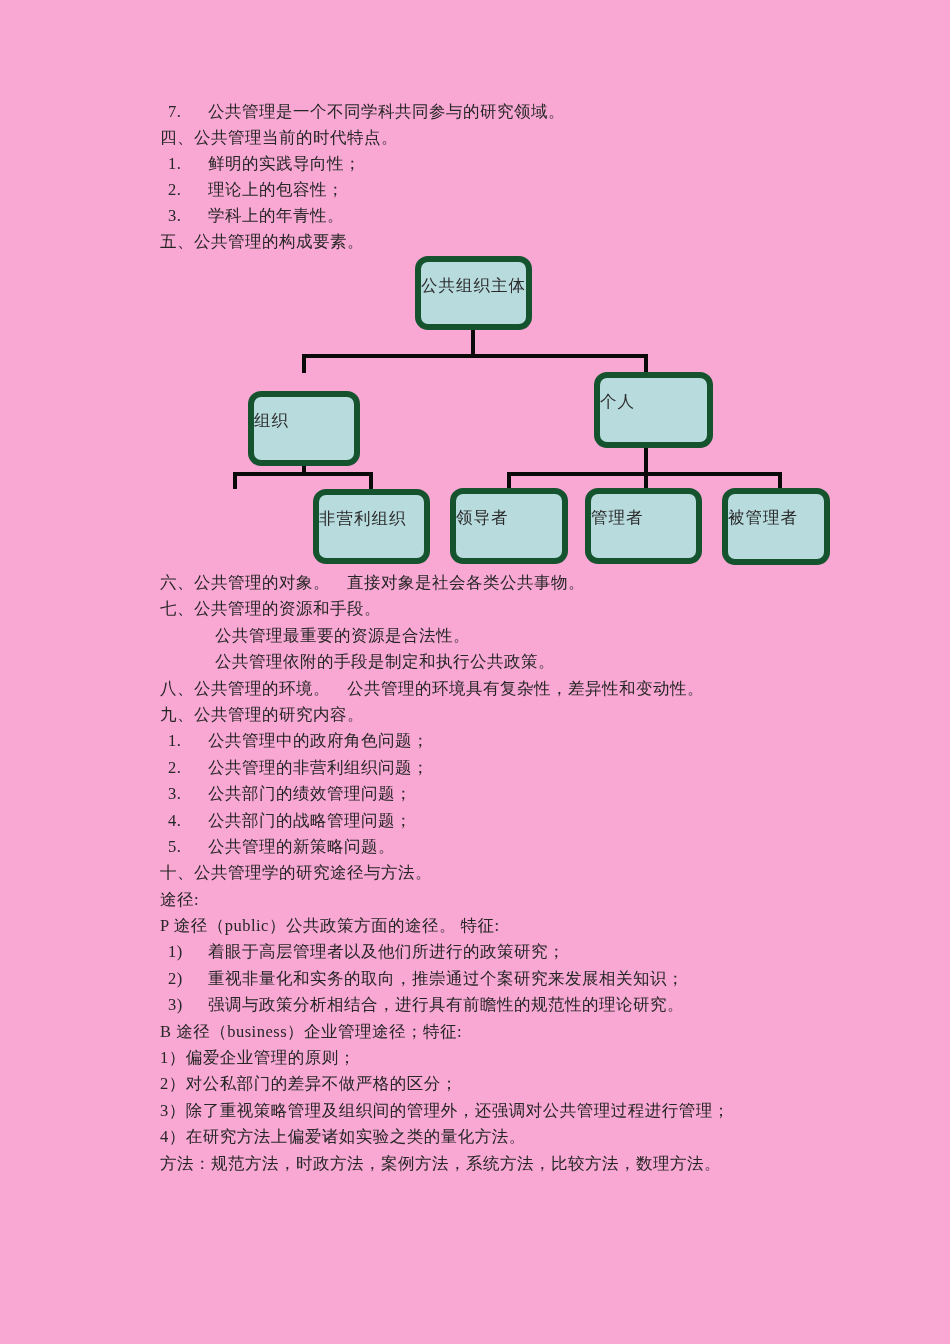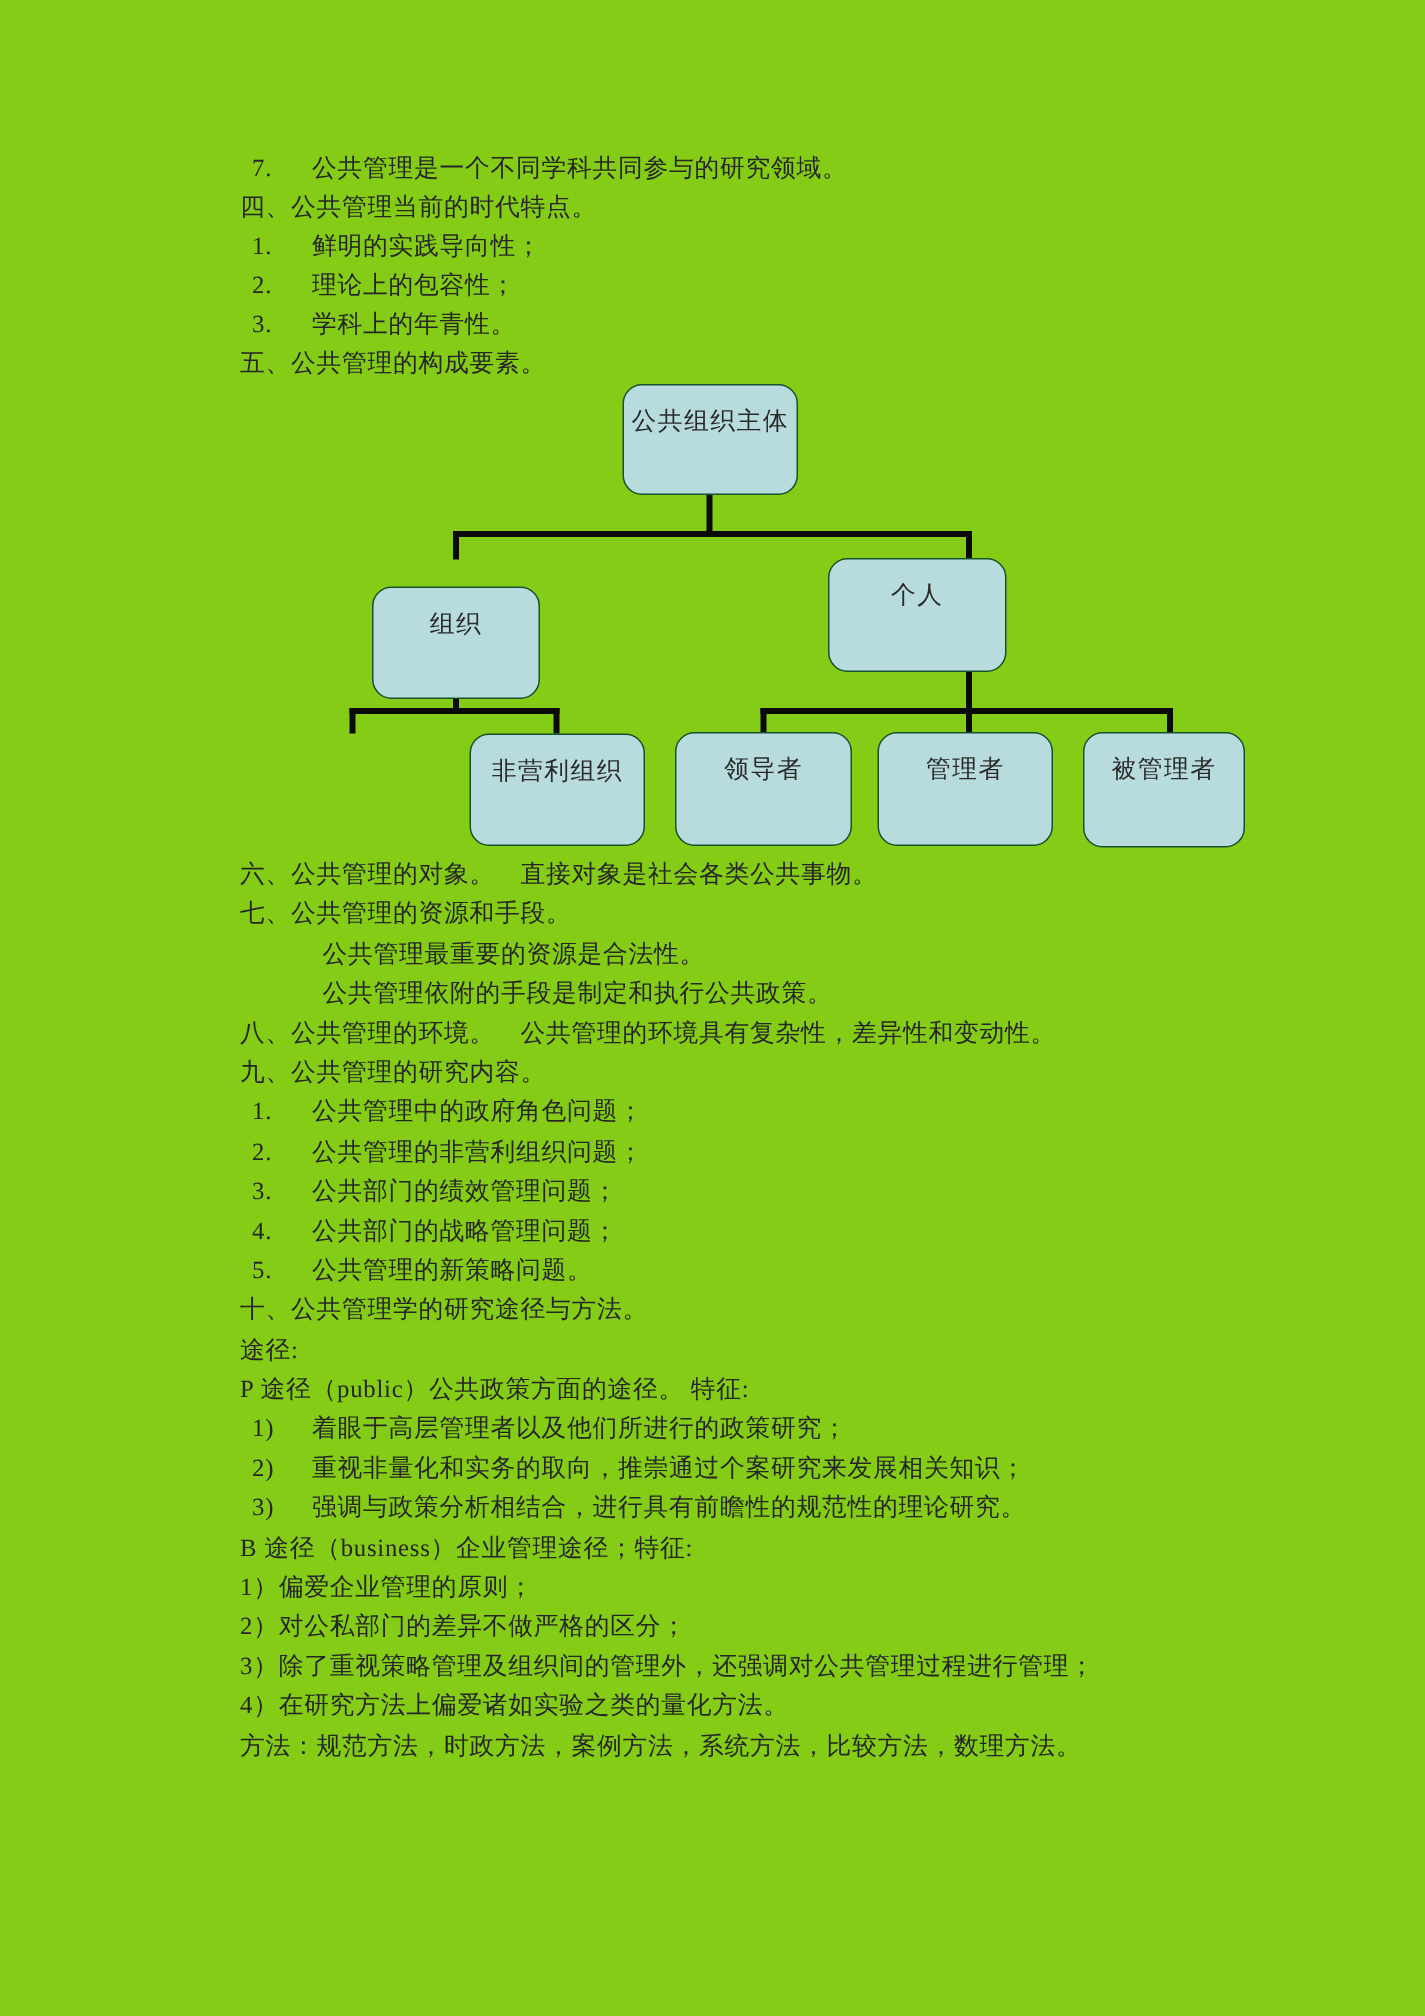--- a/index.html
+++ b/index.html
@@ -1,19 +1,19 @@
 <!DOCTYPE html>
 <html><head>
 <meta charset="utf-8">
 <style>
   html,body{margin:0;padding:0;background:#e8e8e8;}
   .page{
     position:relative;
     width:950px;height:1344px;
-    background:#84cc16;
+    background:#f9a8d4;
     margin:0 auto;
     overflow:hidden;
     font-family:"Liberation Serif","DejaVu Serif",serif;
     color:#262626;
   }
   
   .text-block{
     position:absolute;
     left:160px;
     width:680px;
@@ -30,23 +30,23 @@
     width:40px;
     margin-left:8px;
   }
   .line.indent{padding-left:55px;}
   
   .diagram{position:absolute;left:0;top:0;width:950px;height:600px;}
   .node{
     position:absolute;
     box-sizing:border-box;
     background:#b8dbde;
-    border:1px solid #14532d;
+    border:6px solid #14532d;
     border-radius:13px;
-    text-align:center;
+    text-align:left;
     padding-top:13px;
     font-size:16.5px;
     letter-spacing:1px;
     color:#2a2a2a;
   }
   .conn{position:absolute;background:#0a0a0a;}
 </style>
 </head>
 <body>
 
@@ -77,21 +77,21 @@
     <div class="conn" style="left:507px;top:472px;width:275px;height:4px"></div>
     <div class="conn" style="left:507px;top:472px;width:4px;height:17px"></div>
     <div class="conn" style="left:778px;top:472px;width:4px;height:17px"></div>
 
     <div class="node" style="left:415px;top:256px;width:117px;height:74px">
       <span>公共组织主体</span>
     </div>
     <div class="node" style="left:248px;top:391px;width:112px;height:75px">
       <span>组织</span>
     </div>
-    <div class="node" style="left:552px;top:372px;width:119px;height:76px">
+    <div class="node" style="left:594px;top:372px;width:119px;height:76px">
       <span>个人</span>
     </div>
     <div class="node" style="left:313px;top:489px;width:117px;height:75px">
       <span>非营利组织</span>
     </div>
     <div class="node" style="left:450px;top:488px;width:118px;height:76px">
       <span>领导者</span>
     </div>
     <div class="node" style="left:585px;top:488px;width:117px;height:76px">
       <span>管理者</span>

